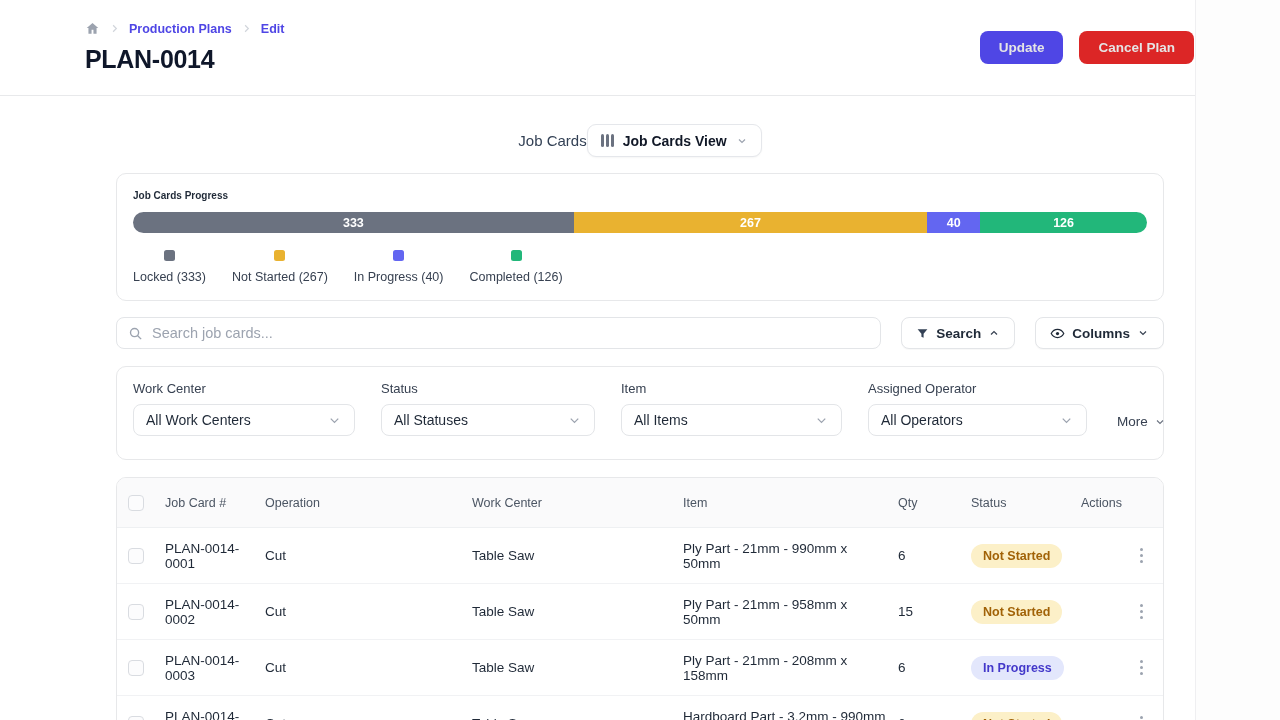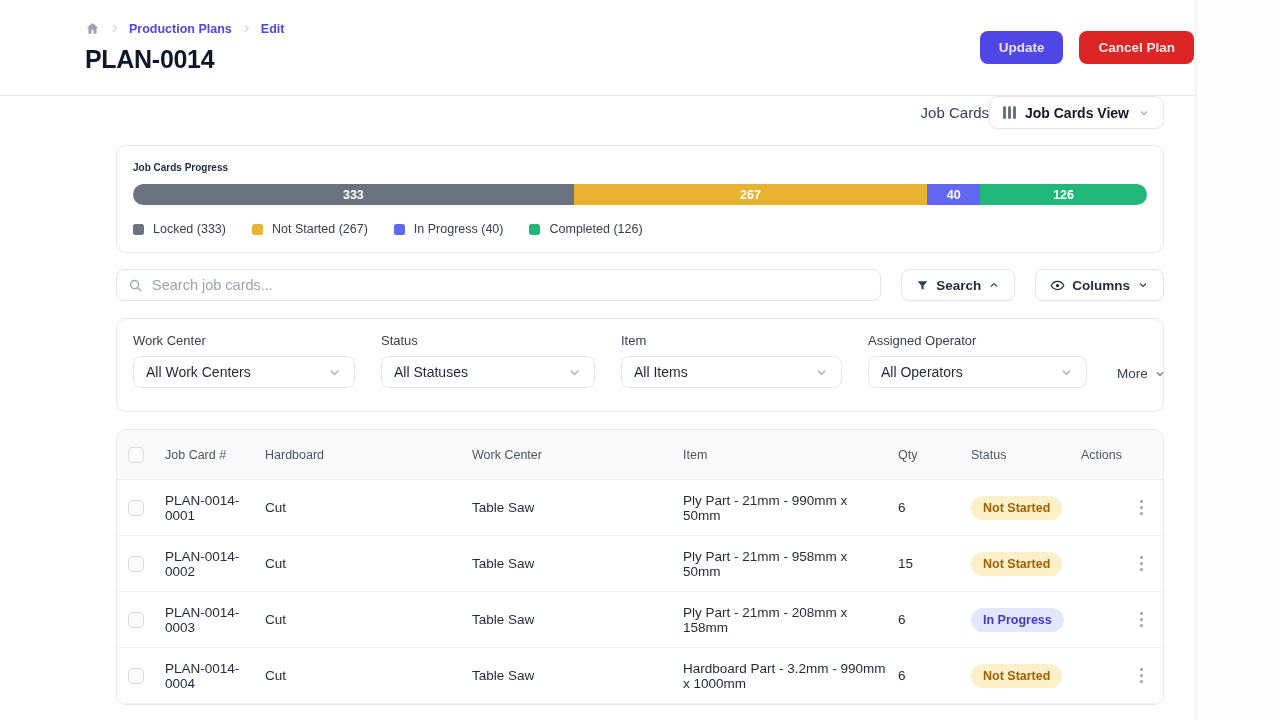--- a/index.html
+++ b/index.html
@@ -17,37 +17,37 @@
   .home-ic svg { display:block; }
   .page-title { margin-top:9px; font-size:25px; font-weight:800; color:#0f172a; letter-spacing:-0.3px; }
   .header-actions { position:absolute; top:31px; right:1px; display:flex; gap:16px; }
   .btn { height:33px; border:none; border-radius:8px; padding:0 19px; font-size:13.5px; font-weight:600;
     color:#e5e5e5; cursor:pointer; font-family:inherit; }
   .btn-primary { background:#4f46e5; }
   .btn-danger { background:#dc2626; }
 
   
   .content { padding:0 31px 0 116px; }
-  .section-head { display:flex; align-items:center; justify-content:flex-end; margin-top:0; height:33px; }
+  .section-head { display:flex; align-items:center; justify-content:center; margin-top:28px; height:33px; }
   .section-title { font-size:15px; color:#334155; }
   .view-btn { display:flex; align-items:center; gap:9px; height:33px; padding:0 13px; background:#fff;
     border:1px solid #e5e7eb; border-radius:9px; box-shadow:0 1px 2px rgba(0,0,0,.04); cursor:pointer; font-family:inherit; }
   .cols-ic { display:flex; gap:2px; }
   .cols-ic i { display:block; width:3px; height:13px; background:#6b7280; border-radius:1.5px; }
   .view-btn span.lbl { font-size:14px; font-weight:700; color:#111827; }
 
   .card { background:#fff; border:1px solid #e7e8ea; border-radius:10px; }
 
   
   .progress-card { margin-top:16px; padding:16px; }
   .progress-title { font-size:10px; font-weight:600; color:#1f2937; }
   .bar { display:flex; height:21px; border-radius:11px; overflow:hidden; margin-top:11px; }
   .seg { display:flex; align-items:center; justify-content:center; color:#fff; font-size:12.5px; font-weight:700; }
   .legend { display:flex; gap:26px; margin-top:17px; }
-  .legend-item { display:flex; align-items:center; gap:9px; font-size:12.5px; color:#374151; }
+  .legend-item { display:flex; align-items:center; gap:9px; font-size:12.5px; color:#374151;flex-direction:column; }
   .legend-swatch { width:11px; height:11px; border-radius:2.5px; }
 
   
   .toolbar { display:flex; gap:20px; margin-top:16px; }
   .search-box { flex:1; display:flex; align-items:center; gap:9px; height:32px; border:1px solid #e3e5e8;
     border-radius:8px; background:#fff; padding:0 11px; }
   .search-box input { flex:1; border:none; outline:none; font-size:14.5px; color:#1f2937; font-family:inherit; background:transparent; }
   .search-box input::placeholder { color:#9ca3af; }
   .tool-btn { display:flex; align-items:center; gap:7px; height:32px; padding:0 14px; background:#fff;
     border:1px solid #e3e5e8; border-radius:8px; font-size:13.5px; font-weight:600; color:#1f2937;
@@ -228,21 +228,21 @@
             </svg>
         </button>
       </div>
 
       <div class="card table-card">
         <div class="trow thead">
           <div class="cell c-check">
               <span class="checkbox"></span>
             </div>
           <div class="cell">Job Card #</div>
-          <div class="cell">Hardboard</div>
+          <div class="cell">Operation</div>
           <div class="cell">Work Center</div>
           <div class="cell">Item</div>
           <div class="cell">Qty</div>
           <div class="cell">Status</div>
           <div class="cell">Actions</div>
         </div>
 
         <div class="trow tbody-row">
           <div class="cell c-check">
               <span class="checkbox"></span>

